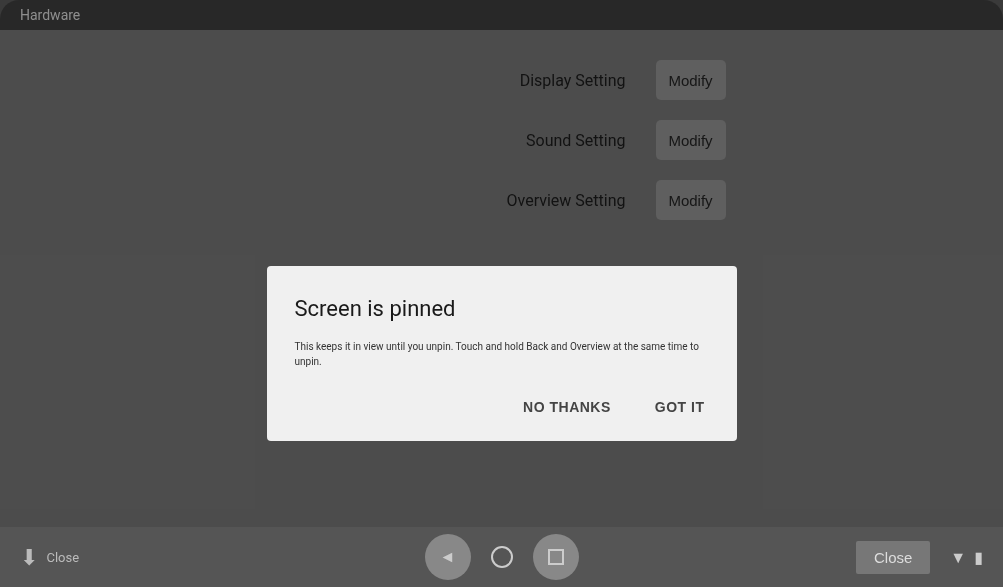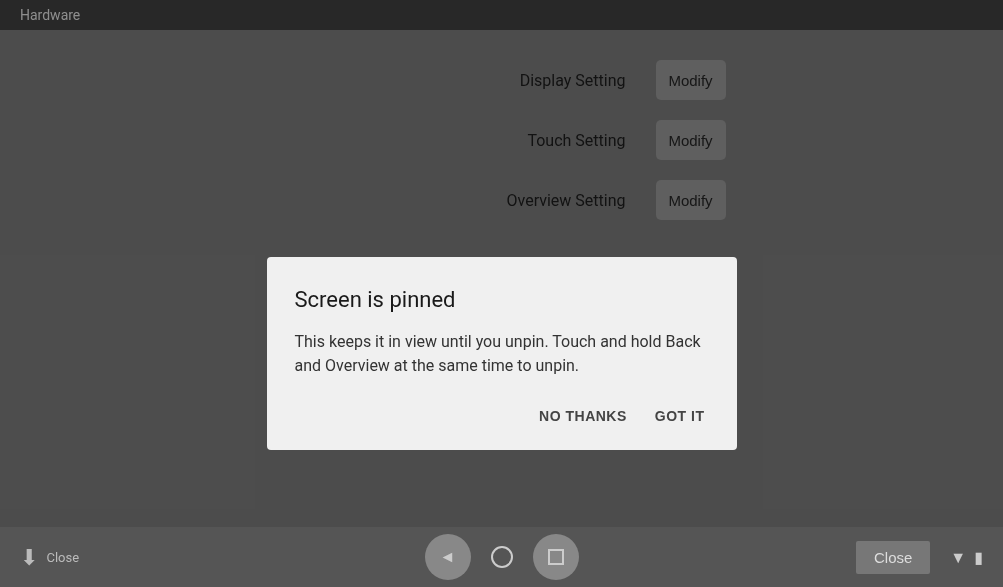--- a/index.html
+++ b/index.html
@@ -155,50 +155,51 @@
       position: absolute;
       top: 0;
       left: 0;
       width: 100%;
       height: 100%;
       background: rgba(0,0,0,0.3);
       display: flex;
       align-items: center;
       justify-content: center;
       pointer-events: none;
+      border-radius: 19px;
     }
 
     .dialog {
       background: #f0f0f0;
       border-radius: 4px;
       width: 470px;
       padding: 30px 28px 20px 28px;
       pointer-events: all;
       position: relative;
       top: 60px;
     }
 
     .dialog-title {
       font-size: 22px;
       color: #1a1a1a;
       margin-bottom: 18px;
       font-weight: 400;
     }
 
     .dialog-body {
-      font-size: 16px;
+      font-size: 10px;
       color: #333;
       line-height: 1.5;
       margin-bottom: 24px;
     }
 
     .dialog-buttons {
       display: flex;
       justify-content: flex-end;
-      gap: 20px;
+      gap: 36px;
     }
 
     .dialog-btn {
       background: transparent;
       border: none;
       font-size: 14px;
       font-weight: 700;
       color: #444;
       cursor: pointer;
       letter-spacing: 0.5px;
@@ -212,21 +213,21 @@
   <span class="title-bar-text">Hardware</span>
 </div>
 
 <div class="main-content">
 
   <div class="setting-row">
     <span class="setting-label">Display Setting</span>
     <button class="modify-btn">Modify</button>
   </div>
   <div class="setting-row">
-    <span class="setting-label">Touch Setting</span>
+    <span class="setting-label">Sound Setting</span>
     <button class="modify-btn">Modify</button>
   </div>
   <div class="setting-row">
     <span class="setting-label">Overview Setting</span>
     <button class="modify-btn">Modify</button>
   </div>
 </div>
 
 <div class="dialog-overlay">
   <div class="dialog">

